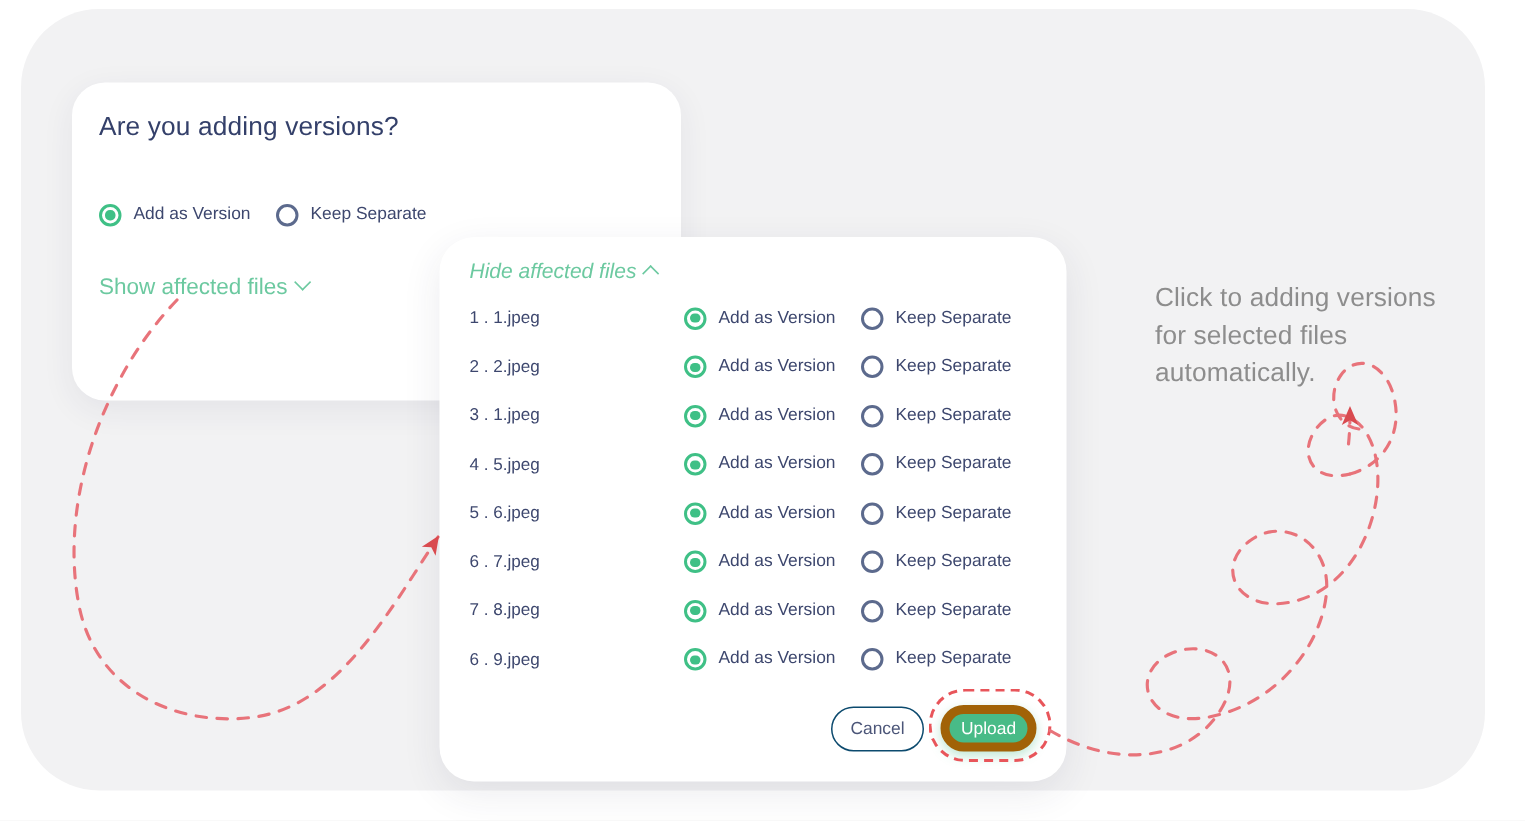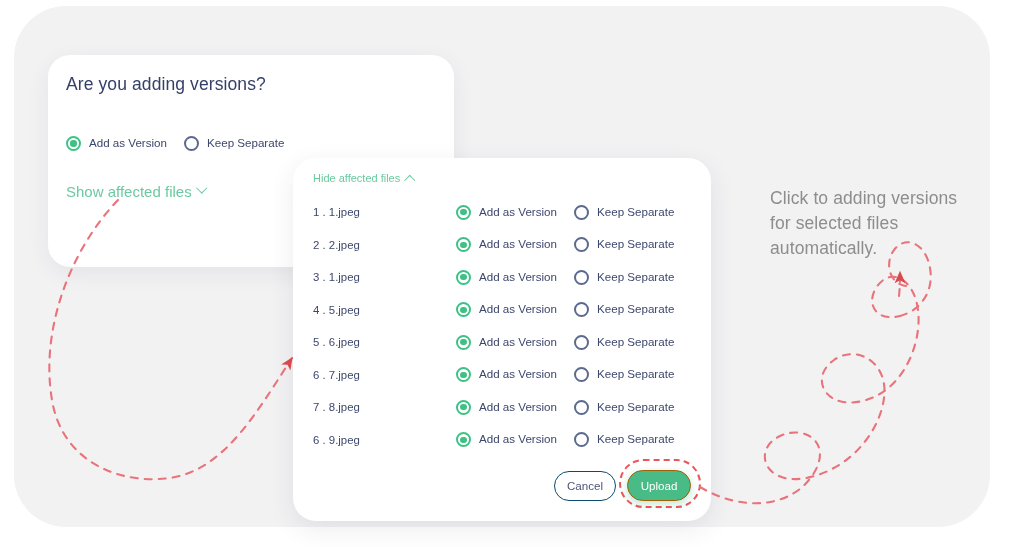--- a/index.html
+++ b/index.html
@@ -79,21 +79,21 @@
     position:absolute;
     left:293px;top:158px;
     width:418px;height:363px;
     background:#ffffff;
     border-radius:23px;
     box-shadow:0 8px 26px rgba(40,48,80,.09);
   }
   .link-hide{
     position:absolute;left:20px;top:14px;
     display:flex;align-items:center;gap:6px;
-    font-size:11px;color:#6cc9a0;cursor:pointer;
+    font-size:14px;color:#6cc9a0;cursor:pointer;font-style:italic;
   }
   .file-list{position:absolute;left:0;top:38px;width:100%;}
   .file-row{
     position:relative;height:32.5px;
     display:flex;align-items:center;
   }
   .file-row .fname{
     position:absolute;left:20px;
     font-size:11.4px;color:#3d476e;white-space:nowrap;
   }
@@ -110,21 +110,21 @@
     display:flex;align-items:center;justify-content:center;
     cursor:pointer;box-sizing:border-box;
   }
   .btn-cancel{
     width:62px;height:30px;
     background:#fff;border:1px solid #0c4a6e;
     font-size:11.6px;color:#4b5578;
   }
   .btn-upload{
     width:64px;height:31px;
-    background:#48bb87;border:1px solid #a16207;
+    background:#48bb87;border:6px solid #a16207;
     font-size:11.6px;color:#ffffff;
     box-shadow:0 3px 8px rgba(72,187,135,.35);
   }
 
   
   .ring-upload{
     position:absolute;
     left:619px;top:459px;
     width:78px;height:45px;
     border:2.2px dashed #e8555a;

